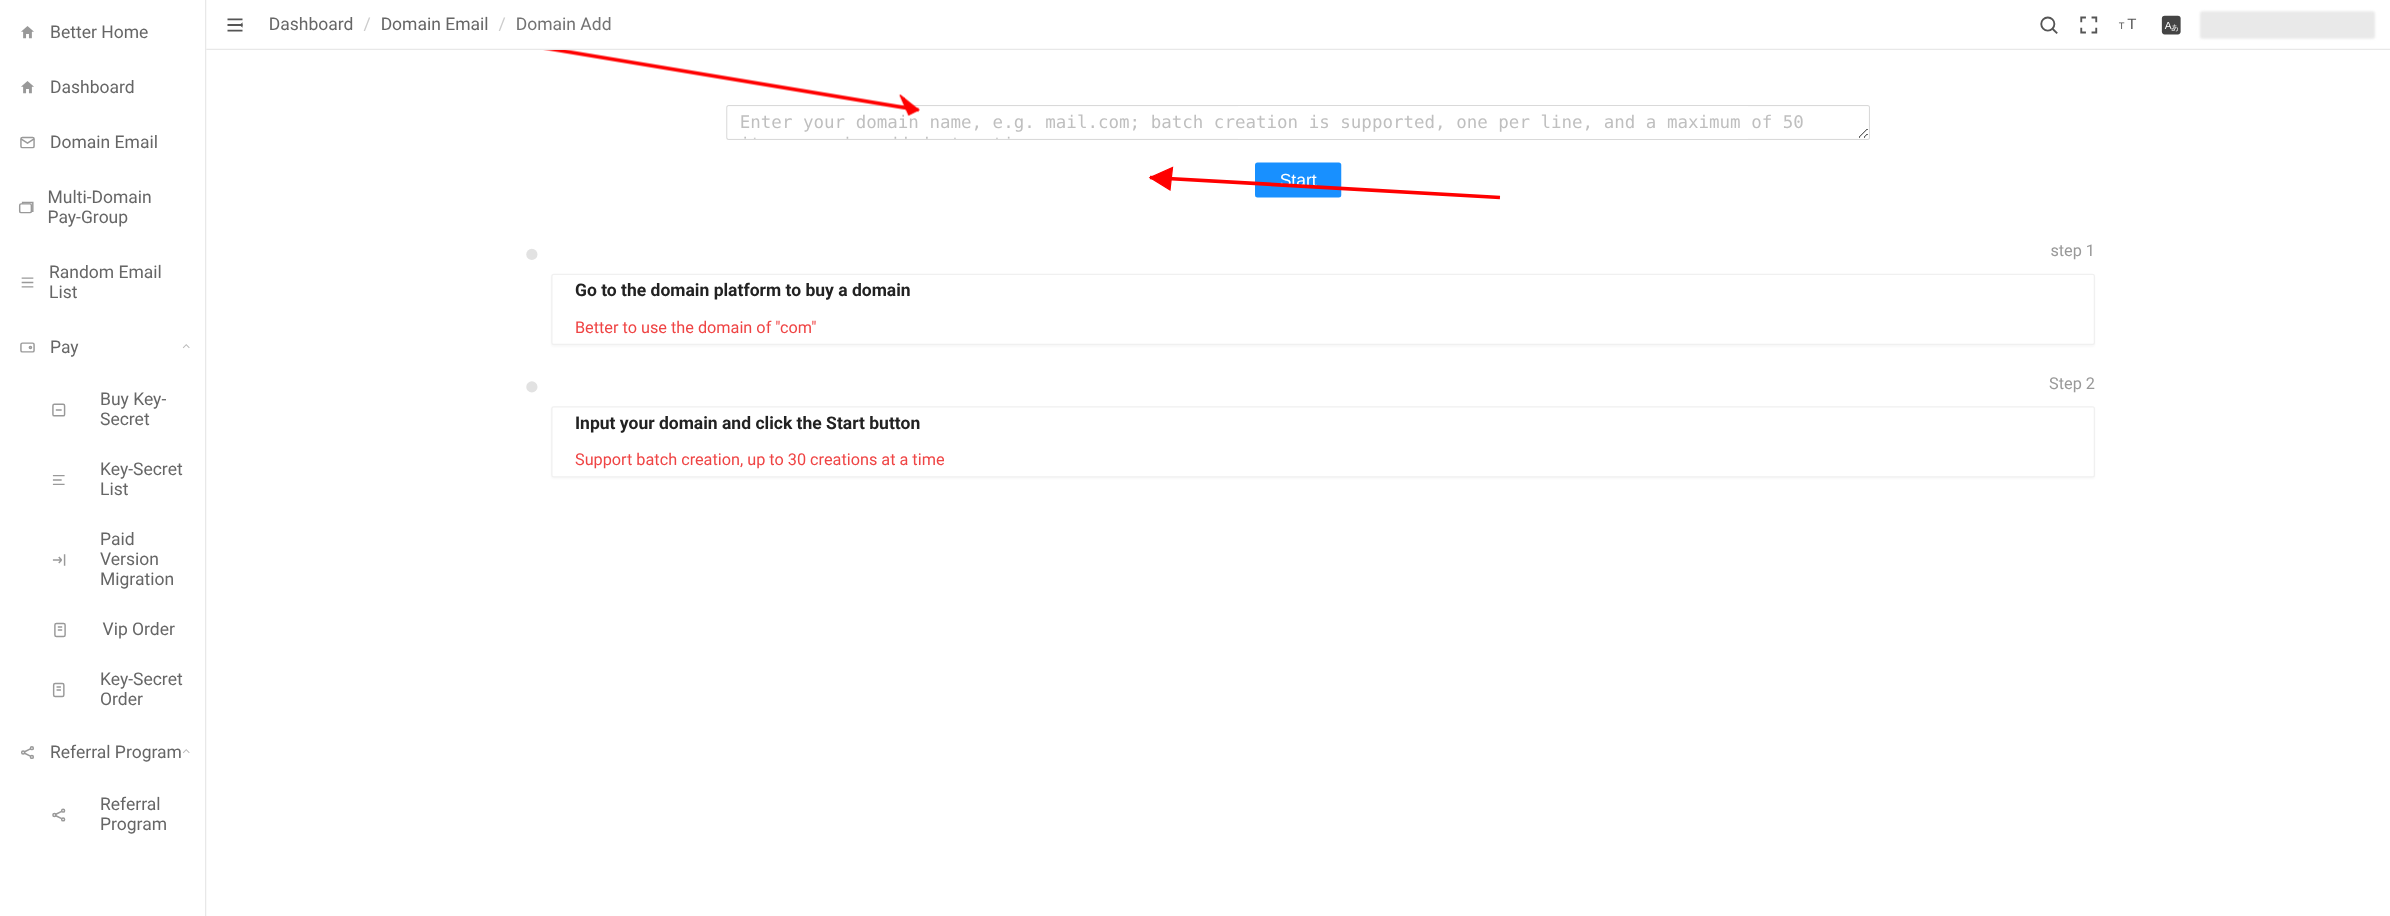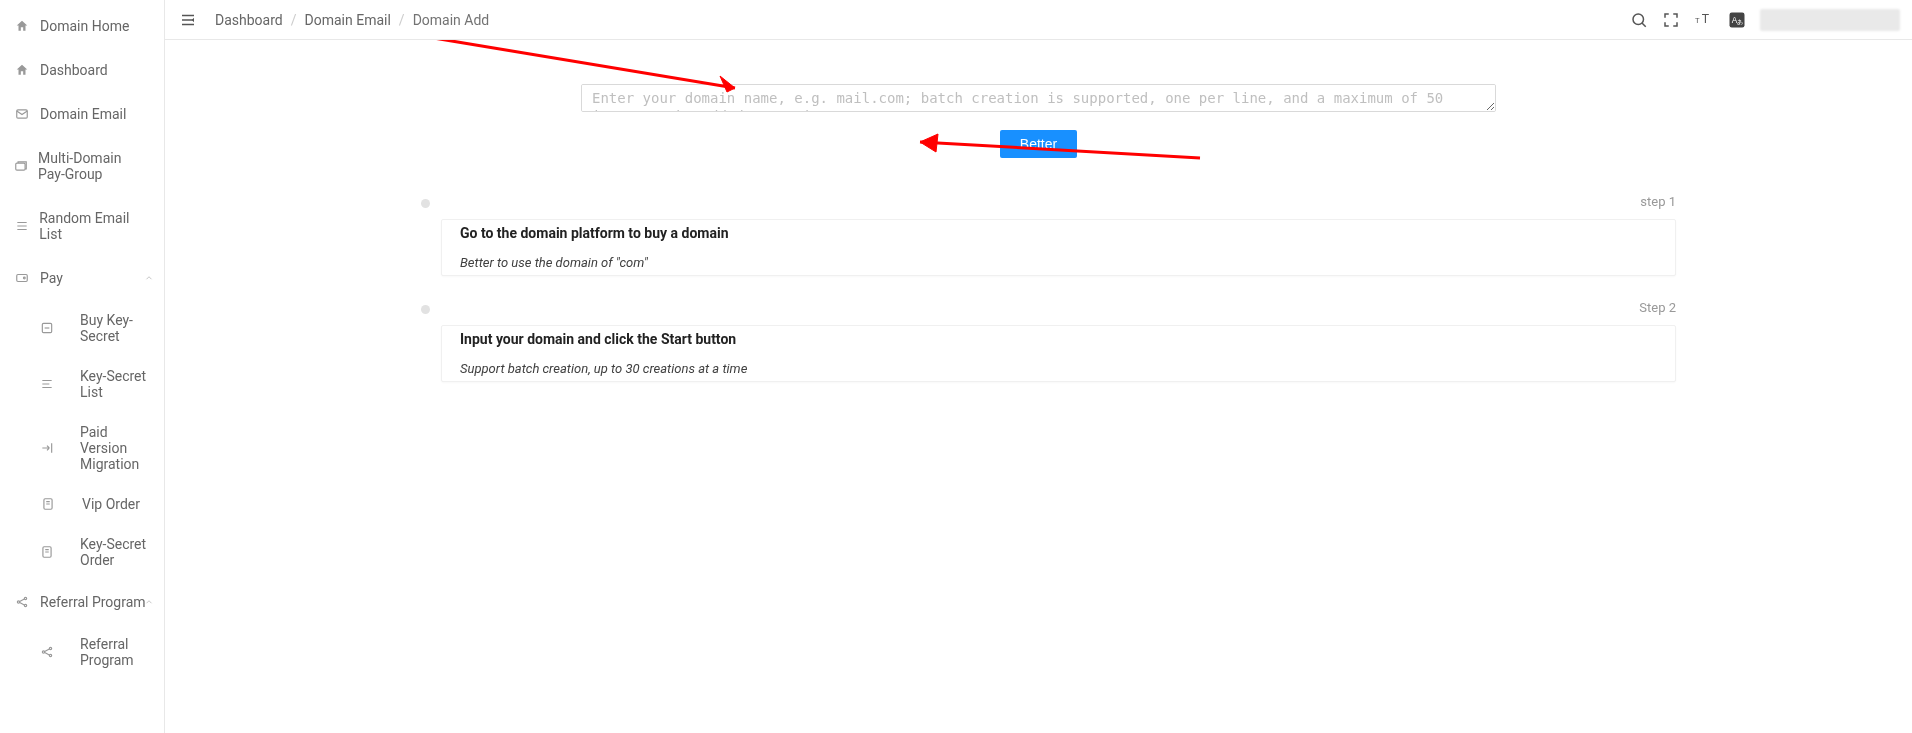--- a/index.html
+++ b/index.html
@@ -71,37 +71,37 @@
     content:""; position:absolute; left:0; top:5px; width:9px; height:9px; border-radius:50%;
     background:#e2e2e2;
   }
   .step-label { color:#999; font-size:13px; margin-bottom:10px;text-align:right; }
   .card {
     background:#fff; border:1px solid #f0f0f0; border-radius:2px;
     box-shadow: 0 1px 2px rgba(0,0,0,0.03);
     padding: 5px 18px;
   }
   .card h4 { font-size:14px; font-weight:700; color:#222; margin-bottom:14px; }
-  .card p { font-size:13px; color:#404040;font-style:italic; }
+  .card p { font-size:13px; color:#ef4444; }
   
   .arrow-svg { position:absolute; pointer-events:none; }
   .arrow-svg path, .arrow-svg polygon { fill:#ff0000; stroke:#ff0000; }
 </style>
 </head>
 <body>
 
 <div class="layout">
   <nav class="sidebar">
     <div class="side-item">
       <span class="icn">
         <svg width="14" height="14" viewBox="0 0 24 24" fill="currentColor">
             <path d="M12 3l9 8h-3v9h-4v-6H10v6H6v-9H3z"></path>
           </svg>
       </span>
-      <span>Domain Home</span>
+      <span>Better Home</span>
     </div>
     <div class="side-item">
       <span class="icn">
         <svg width="14" height="14" viewBox="0 0 24 24" fill="currentColor">
             <path d="M12 3l9 8h-3v9h-4v-6H10v6H6v-9H3z"></path>
           </svg>
       </span>
       <span>Dashboard</span>
     </div>
     <div class="side-item">
@@ -271,21 +271,21 @@
 
       <svg class="arrow-svg" style="left:150px; top:-30px;" width="460" height="100">
         <line x1="10" y1="10" x2="420" y2="78" stroke="#ff0000" stroke-width="3"></line>
         <polygon points="420,78 405,66 412,82"></polygon>
       </svg>
 
       <div class="form-row">
         <textarea class="domain-input" placeholder="Enter your domain name, e.g. mail.com; batch creation is supported, one per line, and a maximum of 50 items can be added at a time" style=""></textarea>
       </div>
       <div class="btn-row">
-        <button class="start-btn">Better</button>
+        <button class="start-btn">Start</button>
       </div>
 
       <svg class="arrow-svg" style="left:735px; top:88px;" width="320" height="40">
         <line x1="300" y1="30" x2="20" y2="14" stroke="#ff0000" stroke-width="3"></line>
         <polygon points="20,14 38,6 36,24"></polygon>
       </svg>
 
       <div class="steps">
         <div class="step">
           <div class="step-label">step 1</div>

